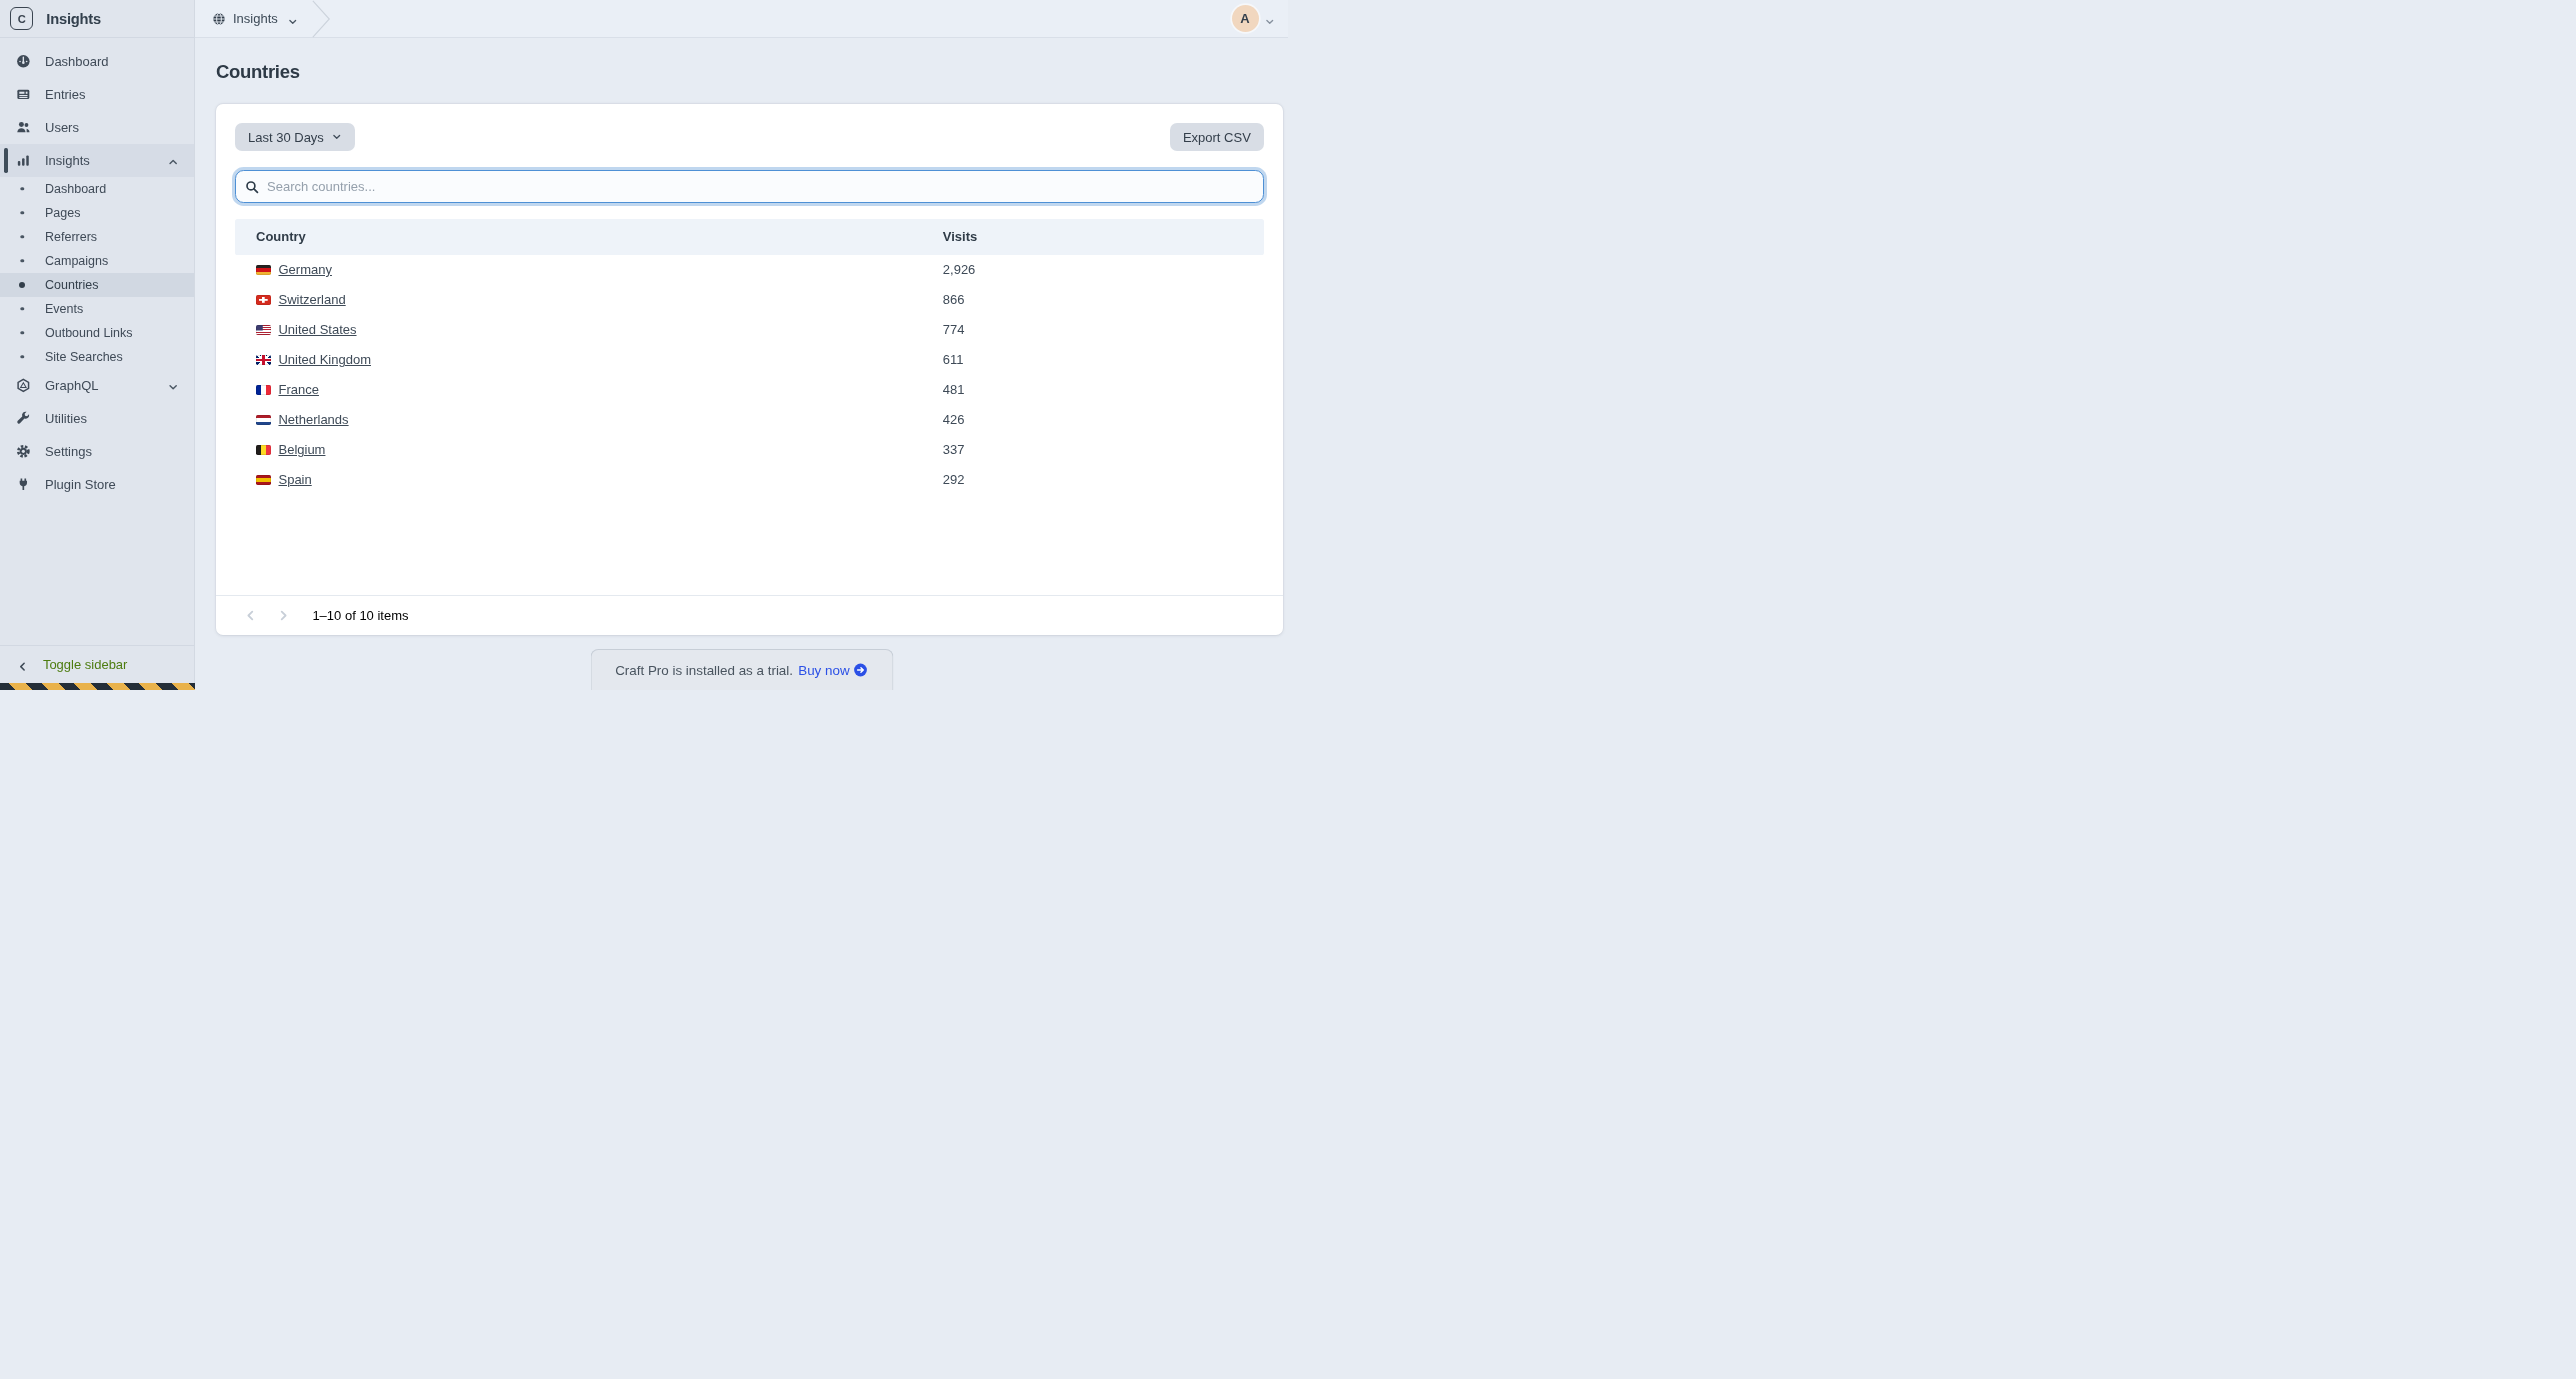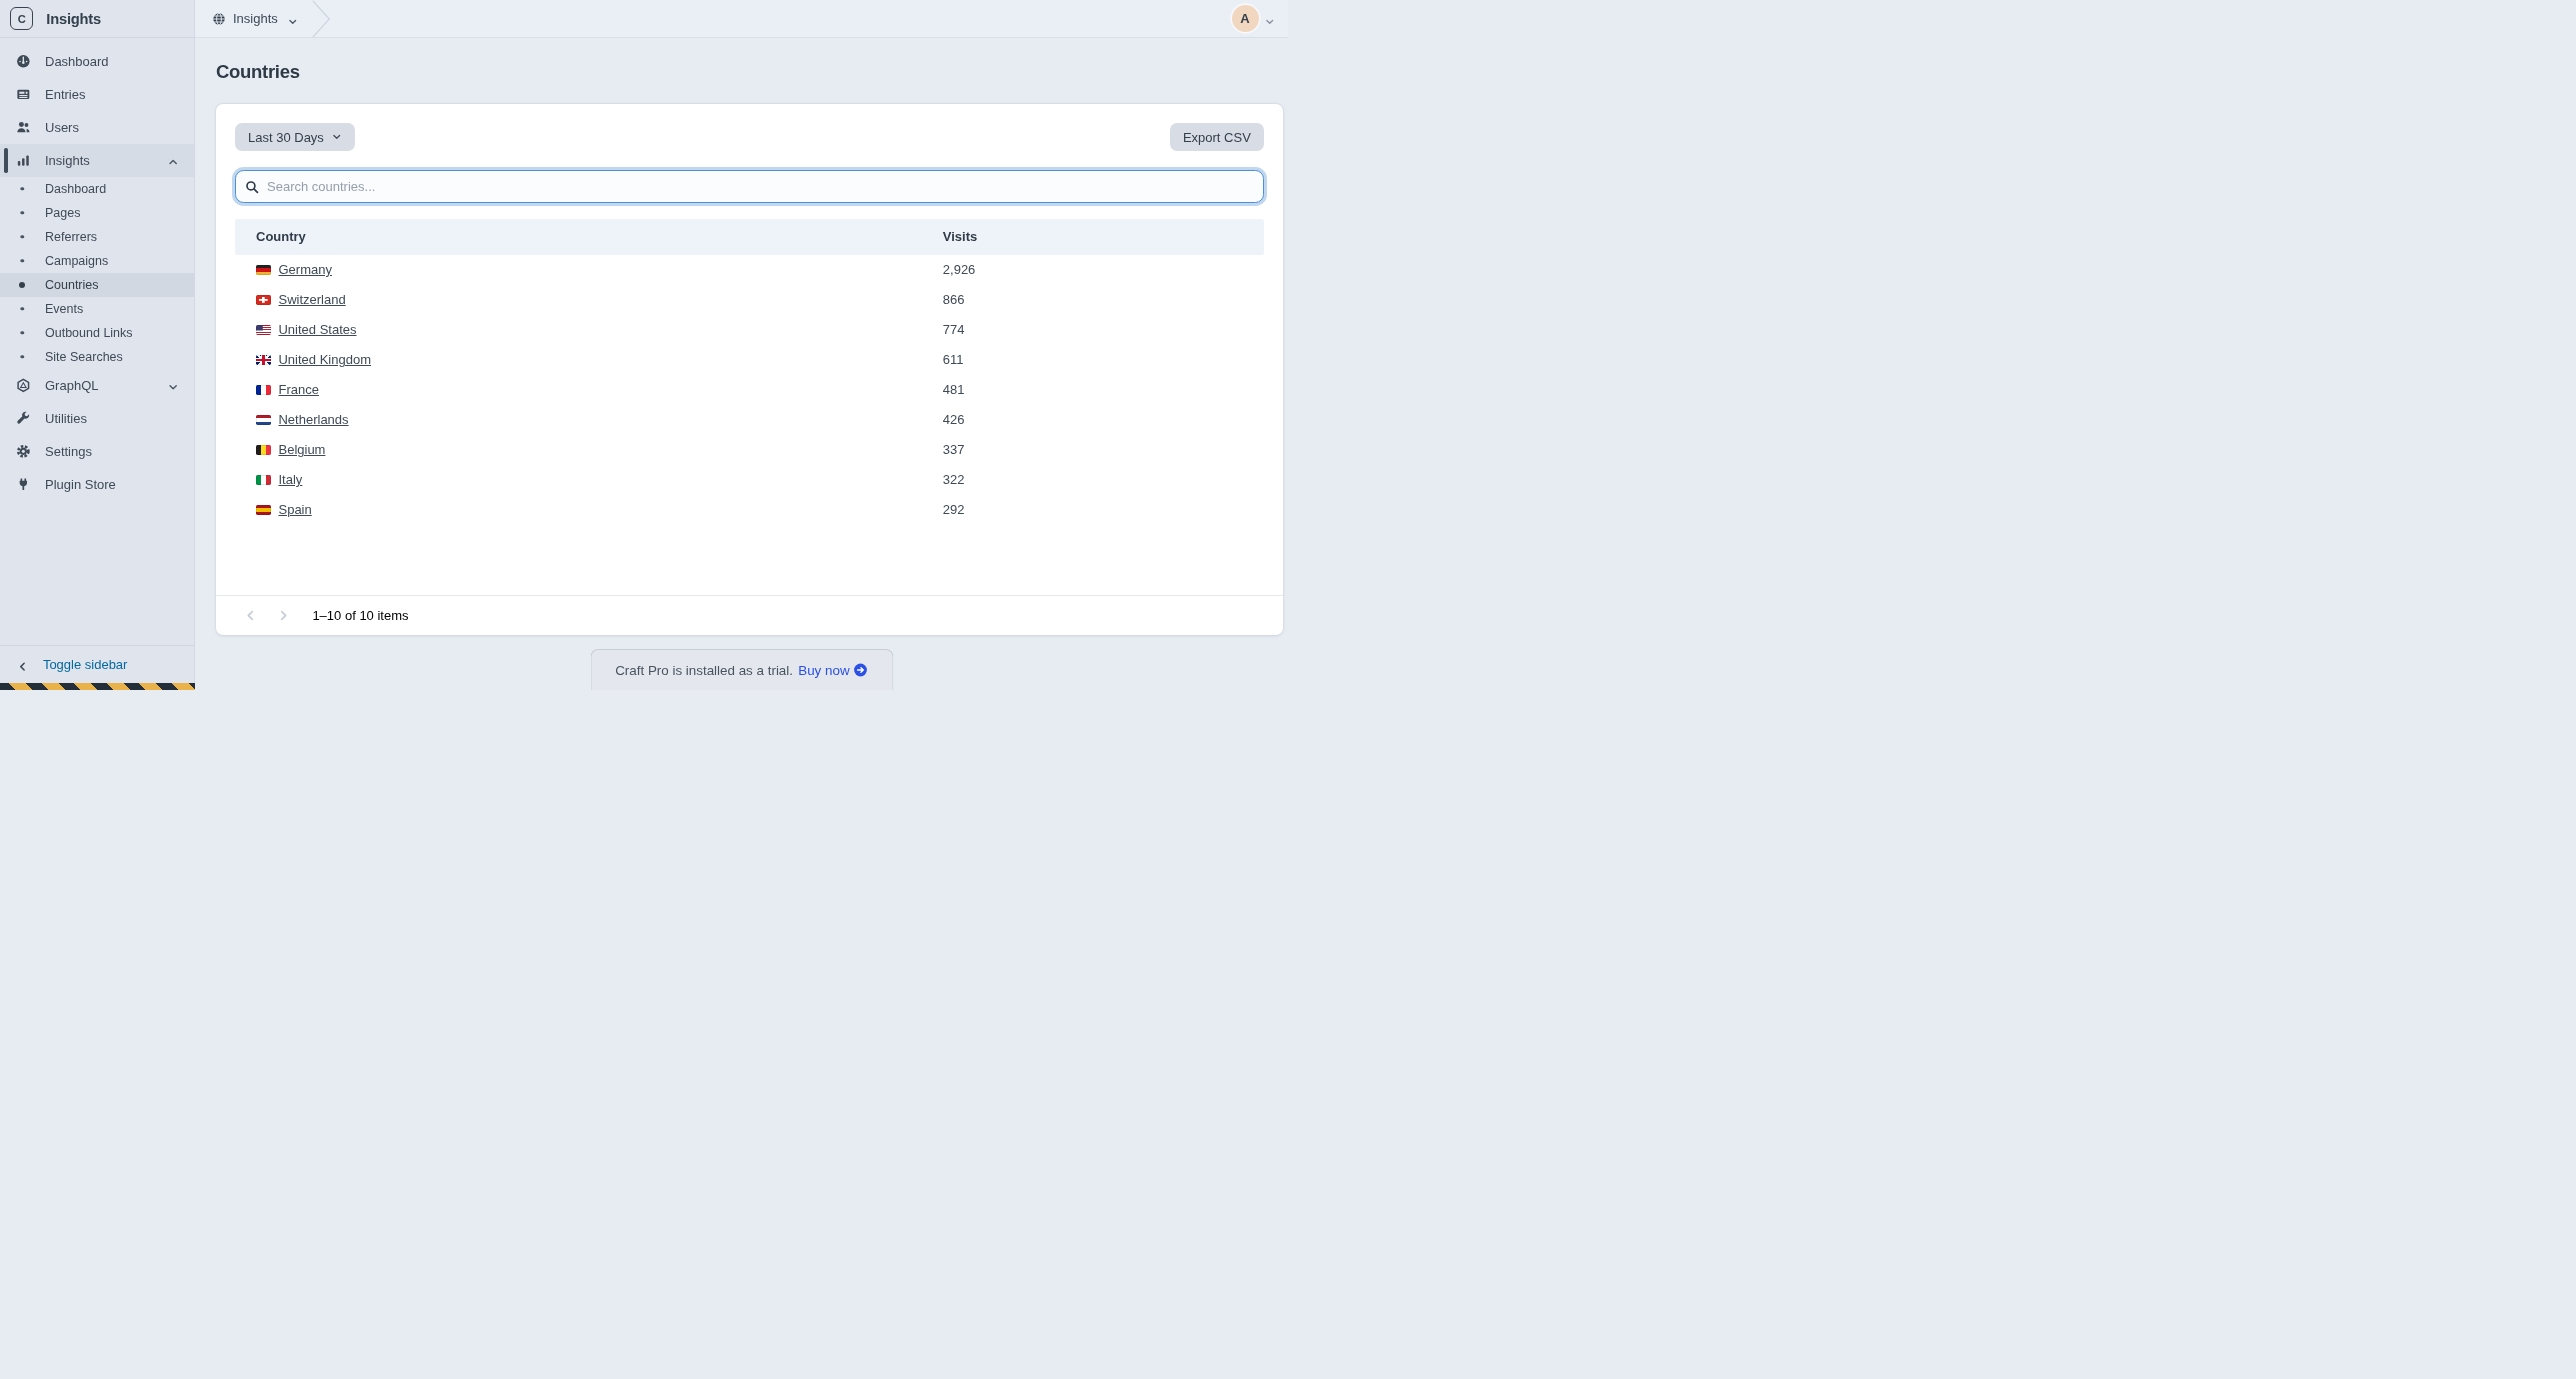--- a/index.html
+++ b/index.html
@@ -56,21 +56,21 @@
   .sub-item.active { background: #d1d8e2; color: #333f4b; }
   .sub-item.active .bullet { width: 6px; height: 6px; background: #333f4b; }
 
   .sidebar-footer {
     position: absolute; left: 0; right: 0; bottom: 7px; height: 38px;
     border-top: 0.9px solid #d2d8e2; display: flex; align-items: center;
     padding-left: 17px; gap: 14.7px; cursor: pointer;
   }
   .sidebar-footer .chev-left { width: 11.2px; height: 11.2px; color: #3f4a57; }
   .sidebar-footer .chev-left svg { width: 11.2px; height: 11.2px; }
-  .sidebar-footer .label { font-size: 13px; color: #0369a1; }
+  .sidebar-footer .label { font-size: 13px; color: #4d7c0f; }
   .hazard {
     position: absolute; left: 0; bottom: 0; width: 195px; height: 7px;
     background: repeating-linear-gradient(45deg, #242e38 0 11.2px, #e9b24b 11.2px 23px);
   }
 
   
   .topbar {
     position: absolute; left: 195px; right: 0; top: 0; height: 38px;
     background: #eaeff6; border-bottom: 0.9px solid #d9dfe8;
     display: flex; align-items: center; padding: 0 14px 0 17px;
@@ -436,27 +436,20 @@
   </div>
               <div class="trow">
     <div class="cell-country">
       <span class="flag flag-be"></span>
       <span>Belgium</span>
     </div>
     <div class="cell-visits">337</div>
   </div>
               <div class="trow">
     <div class="cell-country">
-      <span class="flag flag-it"></span>
-      <span>Italy</span>
-    </div>
-    <div class="cell-visits">322</div>
-  </div>
-              <div class="trow">
-    <div class="cell-country">
       <span class="flag flag-es"></span>
       <span>Spain</span>
     </div>
     <div class="cell-visits">292</div>
   </div>
             </div>
         </div>
       </div>
 
       <div class="pagination">

